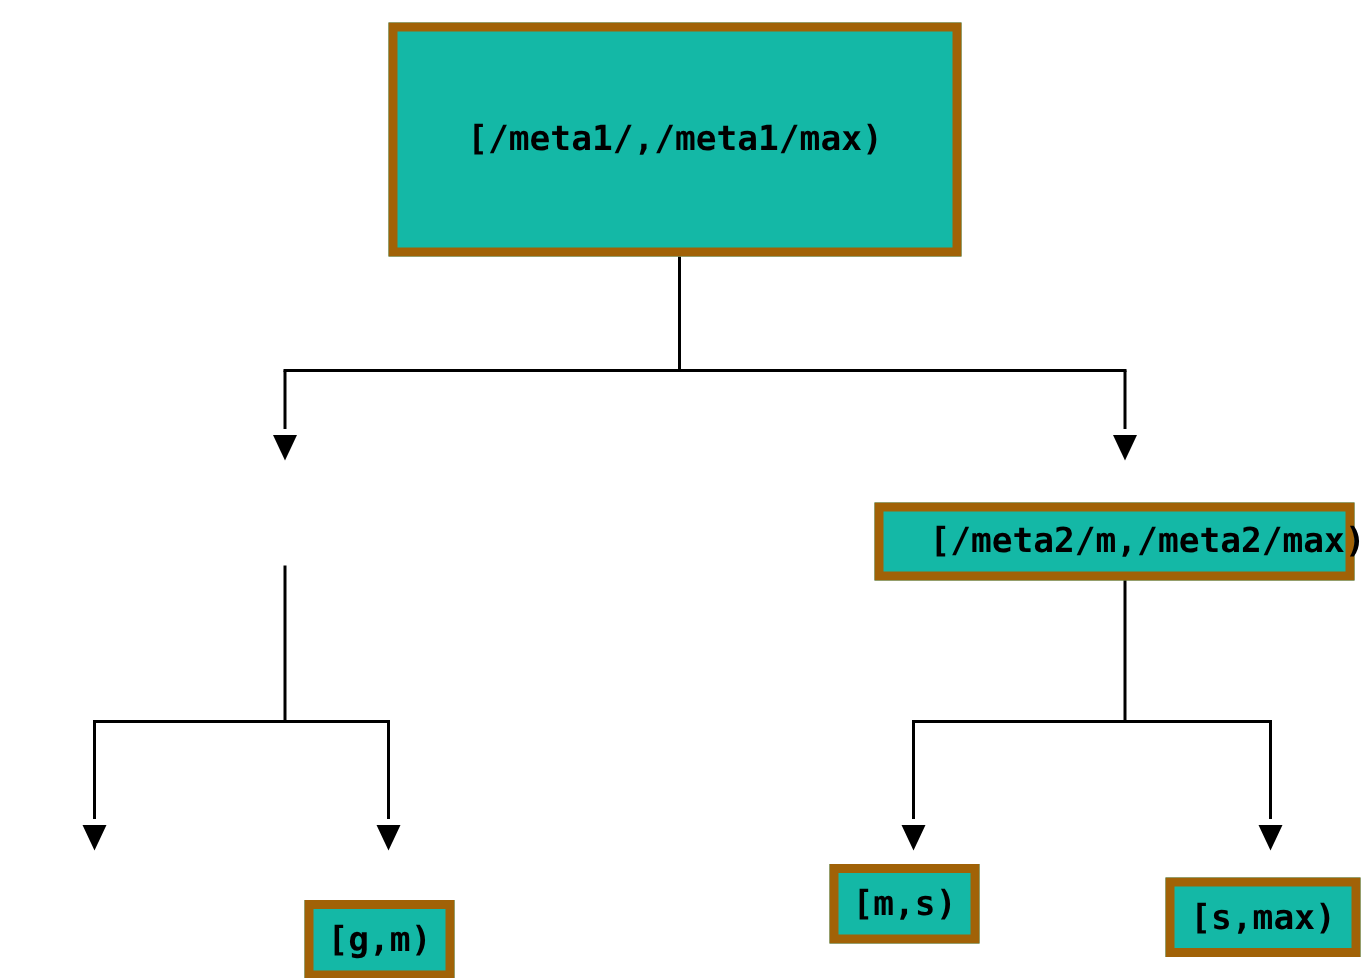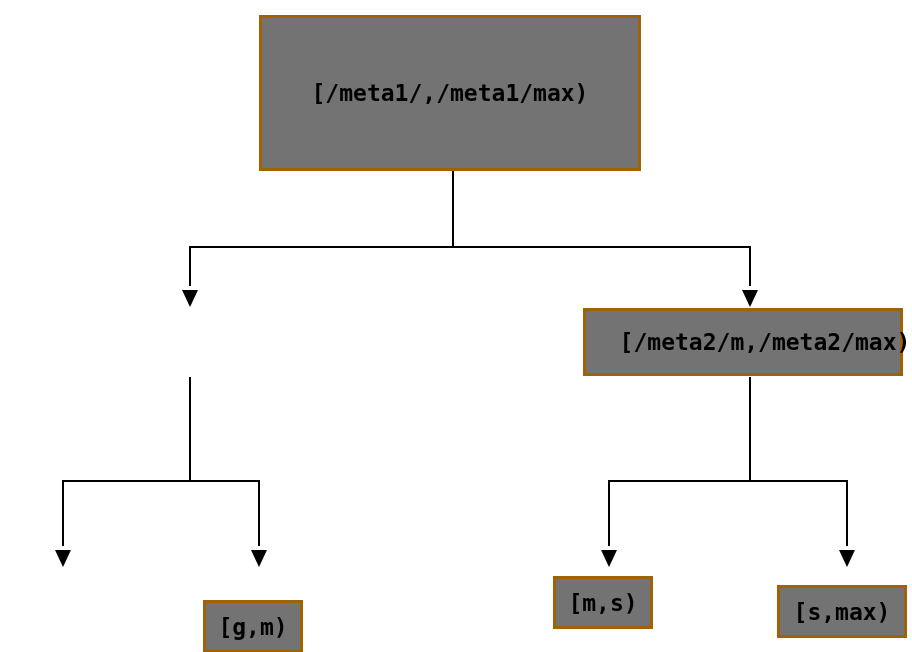--- a/index.html
+++ b/index.html
@@ -26,34 +26,34 @@
     stroke-width: 2;
     fill: none;
   }
   .connectors polygon {
     fill: #000000;
     stroke: none;
   }
   .node {
     position: absolute;
     box-sizing: border-box;
-    border: 3px solid #a16207;
-    background: #737373;
+    border: 6px solid #a16207;
+    background: #14b8a6;
     color: #000000;
     display: flex;
     align-items: center;
     justify-content: center;
     font-family: "DejaVu Sans Mono", monospace;
     font-weight: bold;
     font-size: 23px;
     white-space: nowrap;
   }
   .node-root   { left: 259px; top: 15px;  width: 382px; height: 156px; }
   .node-left   { left: 22px;  top: 325px; width: 321px; height: 52px; }
-  .node-right  { left: 583px; top: 308px; width: 320px; height: 68px; padding-left: 44px; }
+  .node-right  { left: 583px; top: 335px; width: 320px; height: 52px; padding-left: 44px; }
   .leaf-ag     { left: 8px;   top: 585px; width: 100px; height: 53px; }
   .leaf-gm     { left: 203px; top: 585px; width: 100px; height: 53px; margin-top: 15px; }
   .leaf-ms     { left: 553px; top: 576px; width: 100px; height: 53px; }
   .leaf-smax   { left: 777px; top: 585px; width: 130px; height: 53px; }
 </style>
 </head>
 <body>
 
 <div class="canvas">
 

